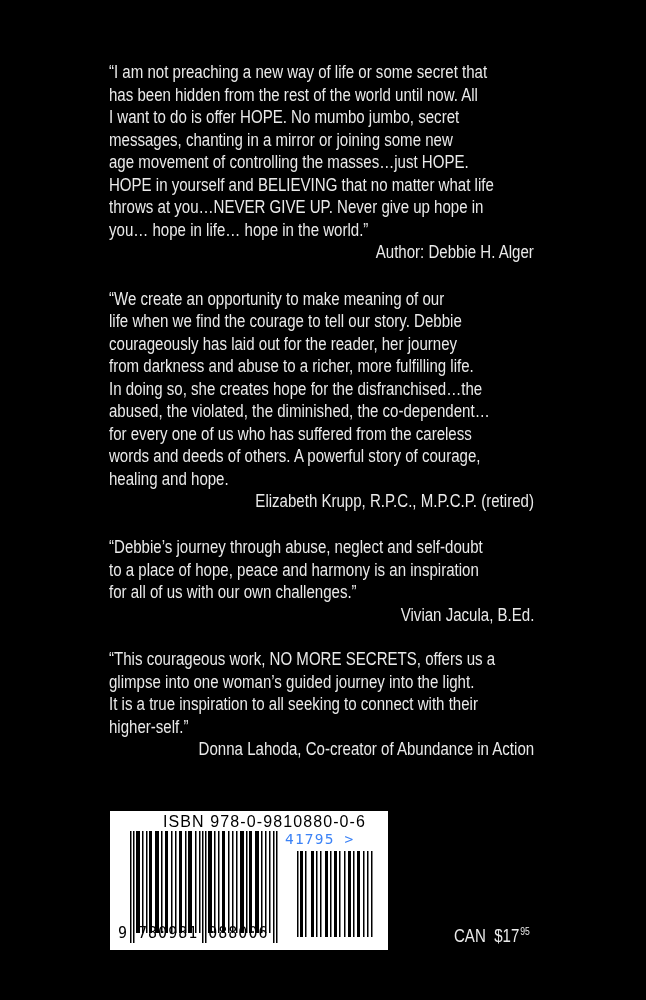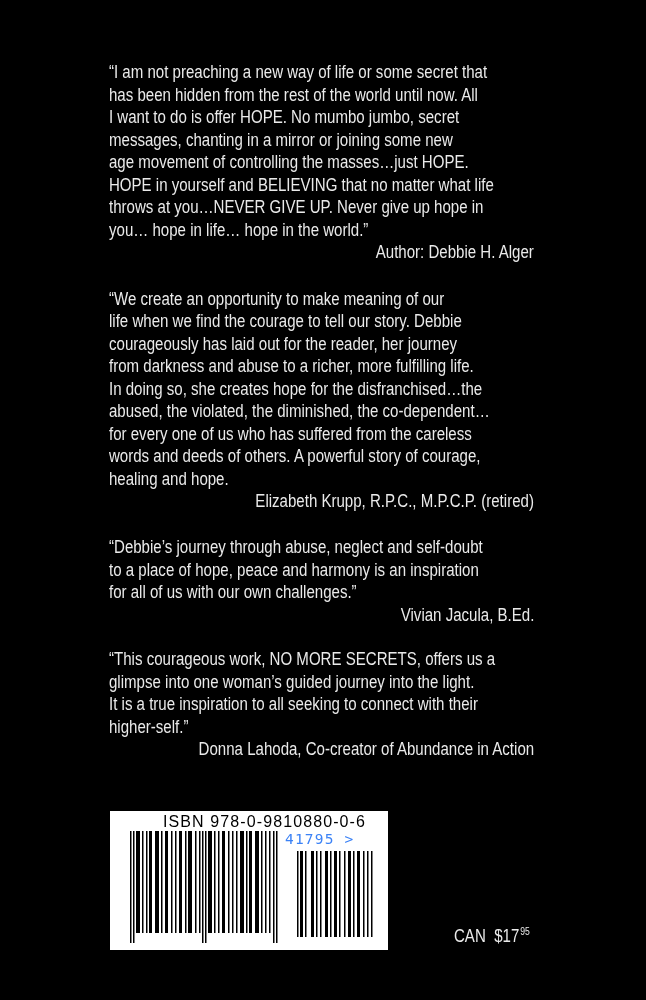--- a/index.html
+++ b/index.html
@@ -157,19 +157,20 @@
           <rect x="42" y="0" width="1.5" height="86"></rect>
         <rect x="47" y="0" width="1.5" height="86"></rect>
           <rect x="51" y="0" width="3" height="86"></rect>
         <rect x="56" y="0" width="1.5" height="86"></rect>
           <rect x="60" y="0" width="3" height="86"></rect>
         <rect x="66" y="0" width="1.5" height="86"></rect>
           <rect x="70" y="0" width="1.5" height="86"></rect>
         <rect x="74" y="0" width="1.5" height="86"></rect>
       </g>
     </svg>
+    <div class="ean-digits">9 780981 088006</div>
   </div>
 
   <div class="price">
     <span>CAN</span>&nbsp;&nbsp;<span>$17</span><sup>95</sup>
   </div>
 
 </div>
 
 </body></html>

